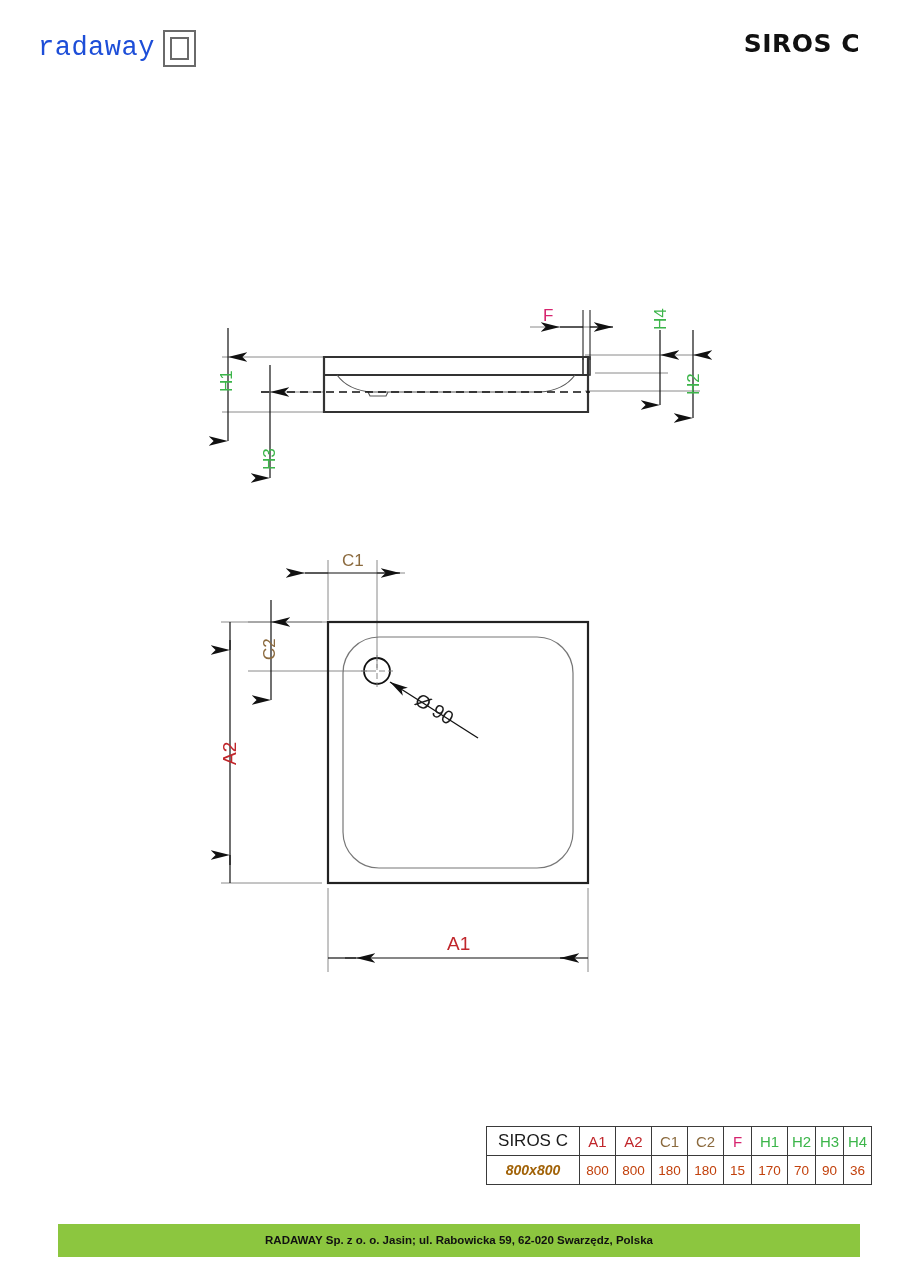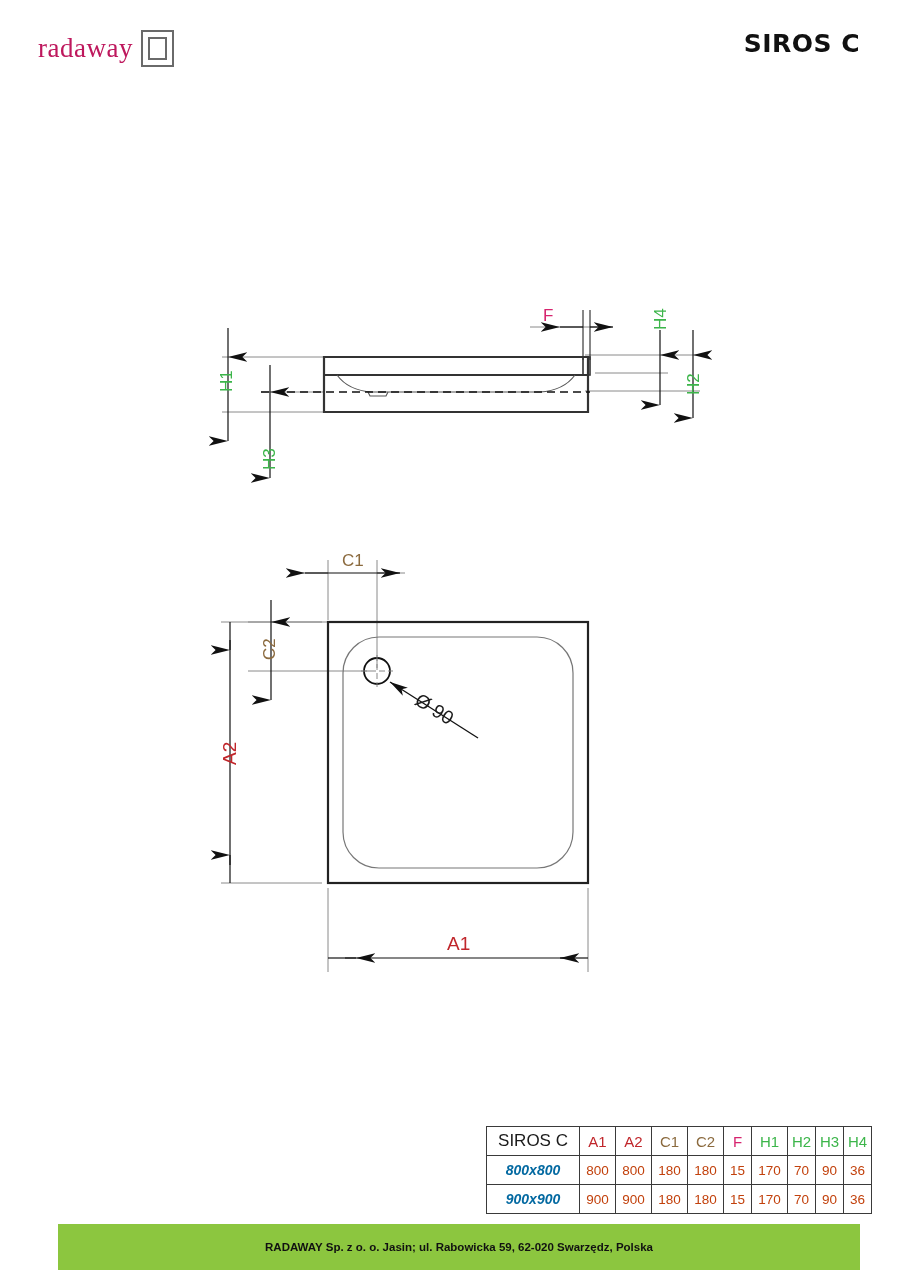--- a/index.html
+++ b/index.html
@@ -23,24 +23,24 @@
   
   #header-logo {
     position: absolute;
     left: 38px;
     top: 30px;
     display: flex;
     align-items: center;
     gap: 8px;
   }
   #logo-wordmark {
-    font-family: Liberation Serif, serif;
+    font-family: Liberation Mono, monospace;
     font-size: 27px;
     letter-spacing: 0.5px;
-    color: #be185d;
+    color: #1d4ed8;
     line-height: 1;
     font-weight: 400;
   }
   #logo-mark {
     width: 33px;
     height: 37px;
     border: 2.5px solid #6a6a6a;
     box-sizing: border-box;
     display: flex;
     align-items: center;
@@ -115,34 +115,34 @@
     font-size: 15px;
   }
   #spec-table thead th.name-col {
     font-size: 17px;
     color: #1a1a1a;
   }
   #spec-table tbody td.name-col {
     font-weight: bold;
     font-style: italic;
     font-size: 14px;
-    color: #0369a1;
+    color: #a16207;
   }
   #spec-table .name-col { width: 92px; }
   #spec-table .w-wide   { width: 35px; }
   #spec-table .w-narrow { width: 27px; }
   #spec-table tbody td { color: #c2410c; }
 
   
   #footer-bar {
     position: absolute;
     left: 58px;
     top: 1224px;
     width: 802px;
-    height: 46px;
+    height: 33px;
     background: #8cc63f;
     display: flex;
     flex-direction: row;
     align-items: center;
     justify-content: center;
     gap: 2px;
   }
   #footer-bar .f-line {
     font-family: "Liberation Sans", sans-serif;
     font-size: 11.5px;
@@ -307,32 +307,20 @@
         <td>800</td>
         <td>800</td>
         <td>180</td>
         <td>180</td>
         <td>15</td>
         <td>170</td>
         <td>70</td>
         <td>90</td>
         <td>36</td>
       </tr>
-      <tr>
-        <td class="name-col">900x900</td>
-        <td>900</td>
-        <td>900</td>
-        <td>180</td>
-        <td>180</td>
-        <td>15</td>
-        <td>170</td>
-        <td>70</td>
-        <td>90</td>
-        <td>36</td>
-      </tr>
     </tbody>
   </table>
 
   <div id="footer-bar">
     <div class="f-line">RADAWAY Sp. z o. o. Jasin; ul. Rabowicka 59, 62-020 Swarzędz, Polska</div>
   </div>
 
 </div>
 
 </body></html>

